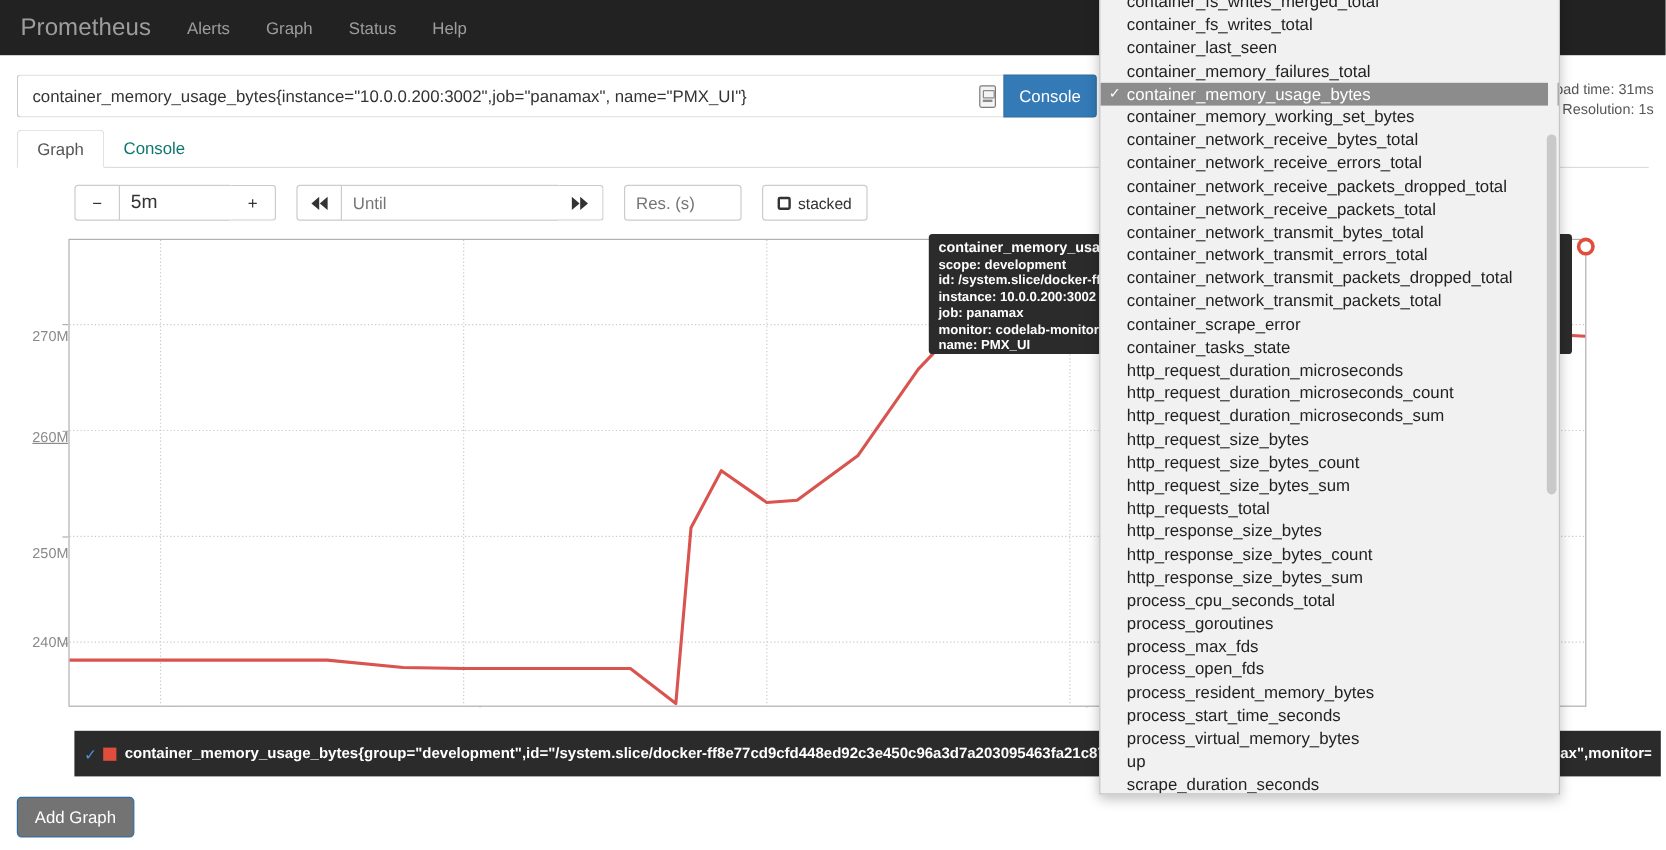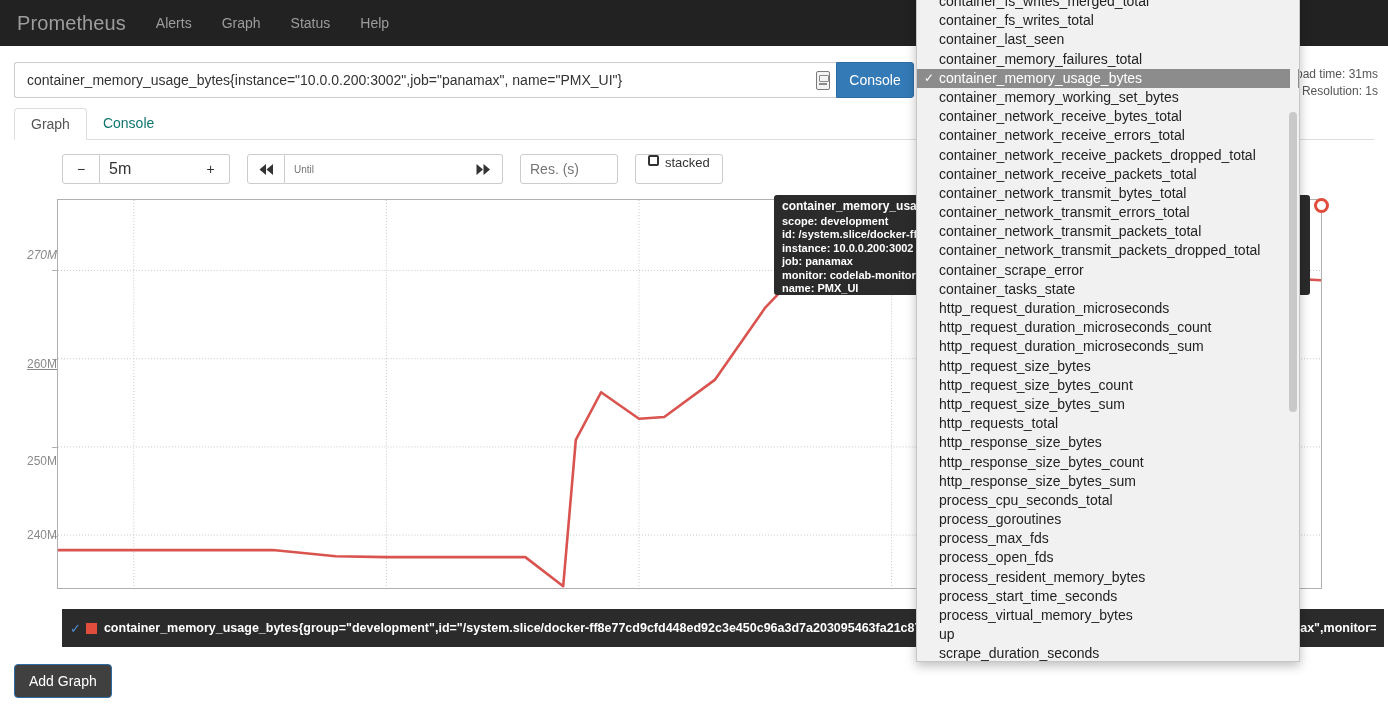--- a/index.html
+++ b/index.html
@@ -146,36 +146,36 @@
     background: #fff;
     font-size: 16px; color: #333;
     padding: 0 9px;
     outline: none;
     font-family: "Liberation Sans", sans-serif;
   }
   #until-input {
     height: 30px; width: 180px;
     border: 1px solid #ccc; border-left: none; border-right: none;
     background: #fff;
-    font-size: 10px; color: #333;
+    font-size: 14px; color: #333;
     padding: 0 9px; outline: none;
     font-family: "Liberation Sans", sans-serif;
   }
   #res-input {
     height: 30px; width: 98px;
     border: 1px solid #ccc; border-radius: 3px;
     background: #fff; font-size: 14px; color: #333;
     padding: 0 9px; outline: none; margin-right: 17px;
     font-family: "Liberation Sans", sans-serif;
   }
   #stacked-toggle {
     height: 30px; padding: 0 12px;
     border: 1px solid #ccc; border-radius: 3px;
     background: #fff; font-size: 13px; color: #333;
-    display: flex; align-items: flex-start; cursor: pointer;
+    display: flex; align-items: center; cursor: pointer;
   }
   #stacked-box {
     width: 11px; height: 11px;
     border: 2px solid #333;
     border-radius: 2px;
     margin-right: 6px;
   }
 
   
   #chart-area {
@@ -261,21 +261,21 @@
     font-weight: bold;
     overflow: hidden;
     text-overflow: clip;
   }
 
   
   #add-graph-button {
     position: absolute;
     left: 14px; top: 664px;
     height: 34px; padding: 0 14px;
-    background: #404040;
+    background: #737373;
     border: 1px solid #2e6da4;
     border-radius: 4px;
     color: #fff; font-size: 14px;
     display: flex; align-items: center;
     cursor: pointer;
     font-family: "Liberation Sans", sans-serif;
   }
 
   
   #metrics-dropdown {
@@ -380,21 +380,21 @@
   </div>
 </div>
 
 <div id="y-axis">
     <div class="y-tick-label" style="top: 328.818px;">240M</div>
     <div style="position: absolute; right: 0px; width: 5px; height: 1px; background: rgb(176, 176, 176); top: 336.818px;"></div>
     <div class="y-tick-label" style="top: 255px;">250M</div>
     <div style="position: absolute; right: 0px; width: 5px; height: 1px; background: rgb(176, 176, 176); top: 248.182px;"></div>
     <div class="y-tick-label" style="top: 158px; text-decoration: underline;">260M</div>
     <div style="position: absolute; right: 0px; width: 5px; height: 1px; background: rgb(176, 176, 176); top: 159.545px;"></div>
-    <div class="y-tick-label" style="top: 49px; font-style: italic;">270M</div>
+    <div class="y-tick-label" style="top: 74px;">270M</div>
     <div style="position: absolute; right: 0px; width: 5px; height: 1px; background: rgb(176, 176, 176); top: 70.9091px;"></div>
   </div>
 <div id="x-axis">
     <div class="x-tick-label" style="left: 79.9px; top: 3px;">22</div>
     <div class="x-tick-label" style="left: 332.9px; top: 3px;">23</div>
     <div class="x-tick-label" style="left: 585.9px; top: 3px;">24</div>
     <div class="x-tick-label" style="left: 838.9px; top: 3px;">25</div>
   </div>
 
 <div id="chart-area">
@@ -452,22 +452,22 @@
       <li class="metric-item"><span>container_last_seen</span></li>
       <li class="metric-item"><span>container_memory_failures_total</span></li>
       <li class="metric-item selected"><span class="check">✓</span><span>container_memory_usage_bytes</span></li>
       <li class="metric-item"><span>container_memory_working_set_bytes</span></li>
       <li class="metric-item"><span>container_network_receive_bytes_total</span></li>
       <li class="metric-item"><span>container_network_receive_errors_total</span></li>
       <li class="metric-item"><span>container_network_receive_packets_dropped_total</span></li>
       <li class="metric-item"><span>container_network_receive_packets_total</span></li>
       <li class="metric-item"><span>container_network_transmit_bytes_total</span></li>
       <li class="metric-item"><span>container_network_transmit_errors_total</span></li>
+      <li class="metric-item"><span>container_network_transmit_packets_dropped_total</span></li>
       <li class="metric-item"><span>container_network_transmit_packets_total</span></li>
-      <li class="metric-item"><span>container_network_transmit_packets_dropped_total</span></li>
       <li class="metric-item"><span>container_scrape_error</span></li>
       <li class="metric-item"><span>container_tasks_state</span></li>
       <li class="metric-item"><span>http_request_duration_microseconds</span></li>
       <li class="metric-item"><span>http_request_duration_microseconds_count</span></li>
       <li class="metric-item"><span>http_request_duration_microseconds_sum</span></li>
       <li class="metric-item"><span>http_request_size_bytes</span></li>
       <li class="metric-item"><span>http_request_size_bytes_count</span></li>
       <li class="metric-item"><span>http_request_size_bytes_sum</span></li>
       <li class="metric-item"><span>http_requests_total</span></li>
       <li class="metric-item"><span>http_response_size_bytes</span></li>

